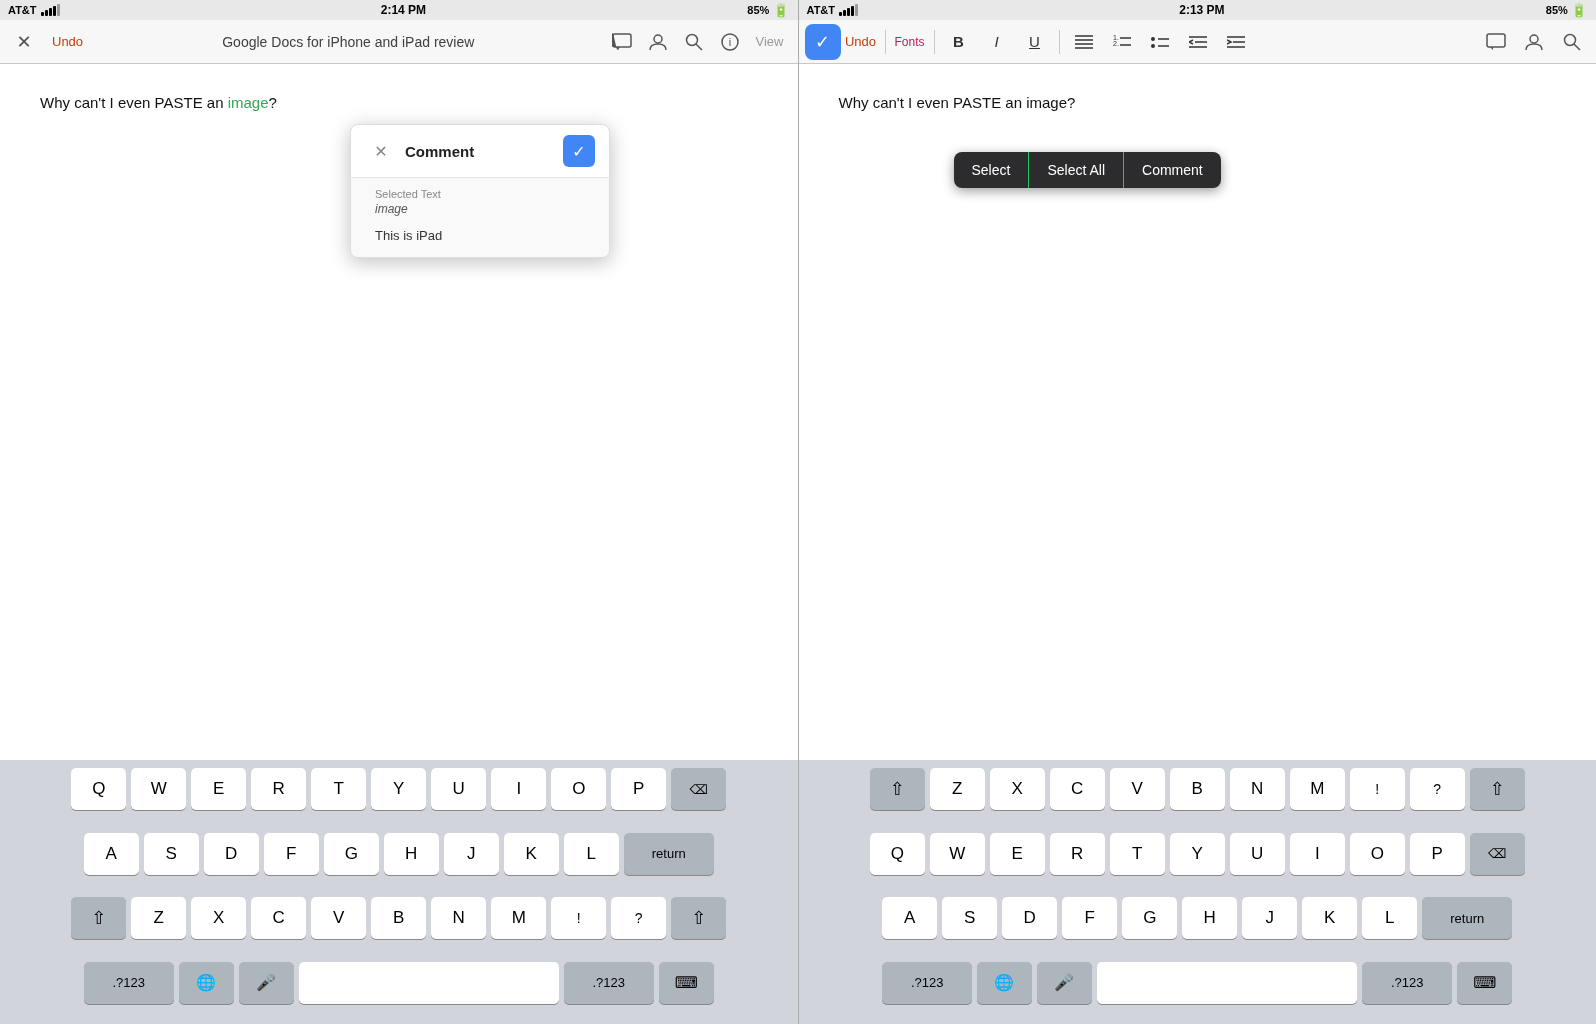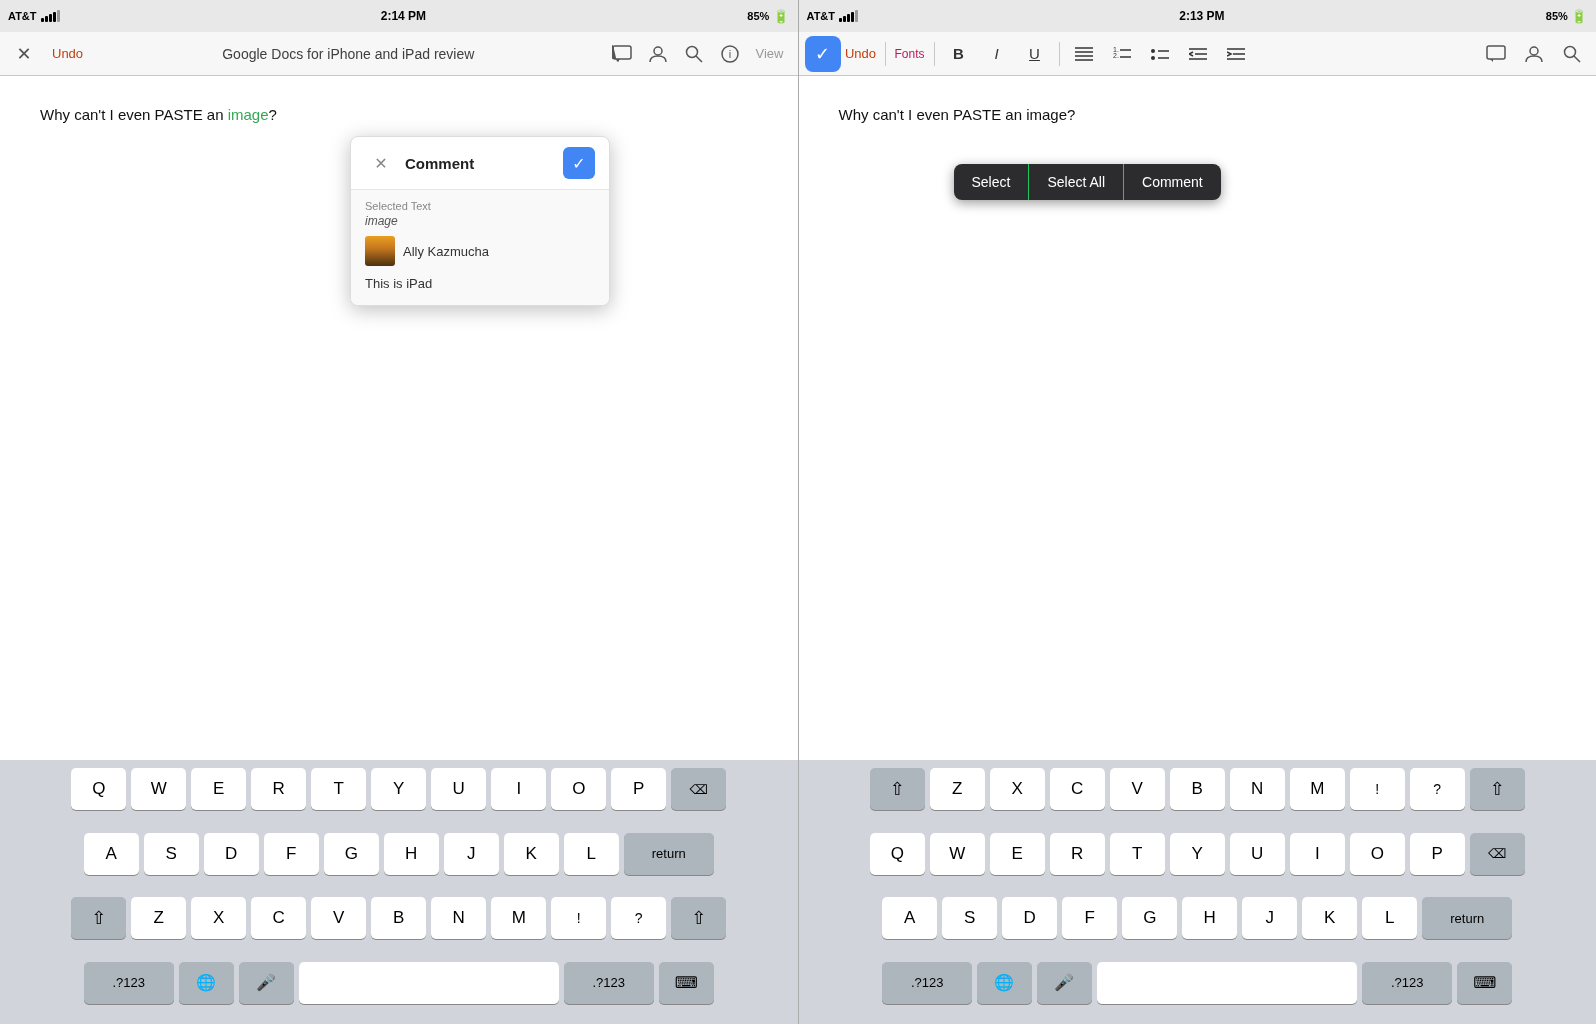--- a/index.html
+++ b/index.html
@@ -23,21 +23,21 @@
       position: relative;
     }
 
     
     .status-bar {
       height: 20px;
       background: #e8e8e8;
       display: flex;
       align-items: center;
       justify-content: space-between;
-      padding: 16px 8px;
+      padding: 4px 8px;
       font-size: 11px;
       font-weight: 600;
     }
     .status-bar-left { display: flex; align-items: center; gap: 4px; }
     .status-bar-center { font-size: 12px; font-weight: 600; text-align: center; }
     .status-bar-right { display: flex; align-items: center; gap: 4px; }
 
     
     .toolbar {
       height: 44px;
@@ -143,21 +143,21 @@
     }
 
     .comment-header-title {
       flex: 1;
       font-size: 15px;
       font-weight: 600;
       color: #222;
     }
 
     .comment-body {
-      padding: 10px 14px;
+      padding: 10px 24px;
       background: #f9f9f9;
     }
 
     .selected-text-label {
       font-size: 11px;
       color: #888;
       margin-bottom: 2px;
     }
 
     .selected-text-value {
@@ -428,24 +428,20 @@
 
     <div class="comment-popup">
       <div class="comment-header">
         <button class="toolbar-btn" style="width:24px;height:24px;font-size:16px;color:#888">✕</button>
         <span class="comment-header-title">Comment</span>
         <div class="blue-check">✓</div>
       </div>
       <div class="comment-body">
         <div class="selected-text-label">Selected Text</div>
         <div class="selected-text-value">image</div>
-        <div class="comment-author">
-          <div class="avatar-landscape"></div>
-          <span class="author-name">Ally Kazmucha</span>
-        </div>
         <div class="comment-text">This is iPad</div>
       </div>
     </div>
   </div>
 
   <div class="keyboard-area">
 
     <div class="kb-row">
       <button class="kb-key">Q</button>
       <button class="kb-key">W</button>

